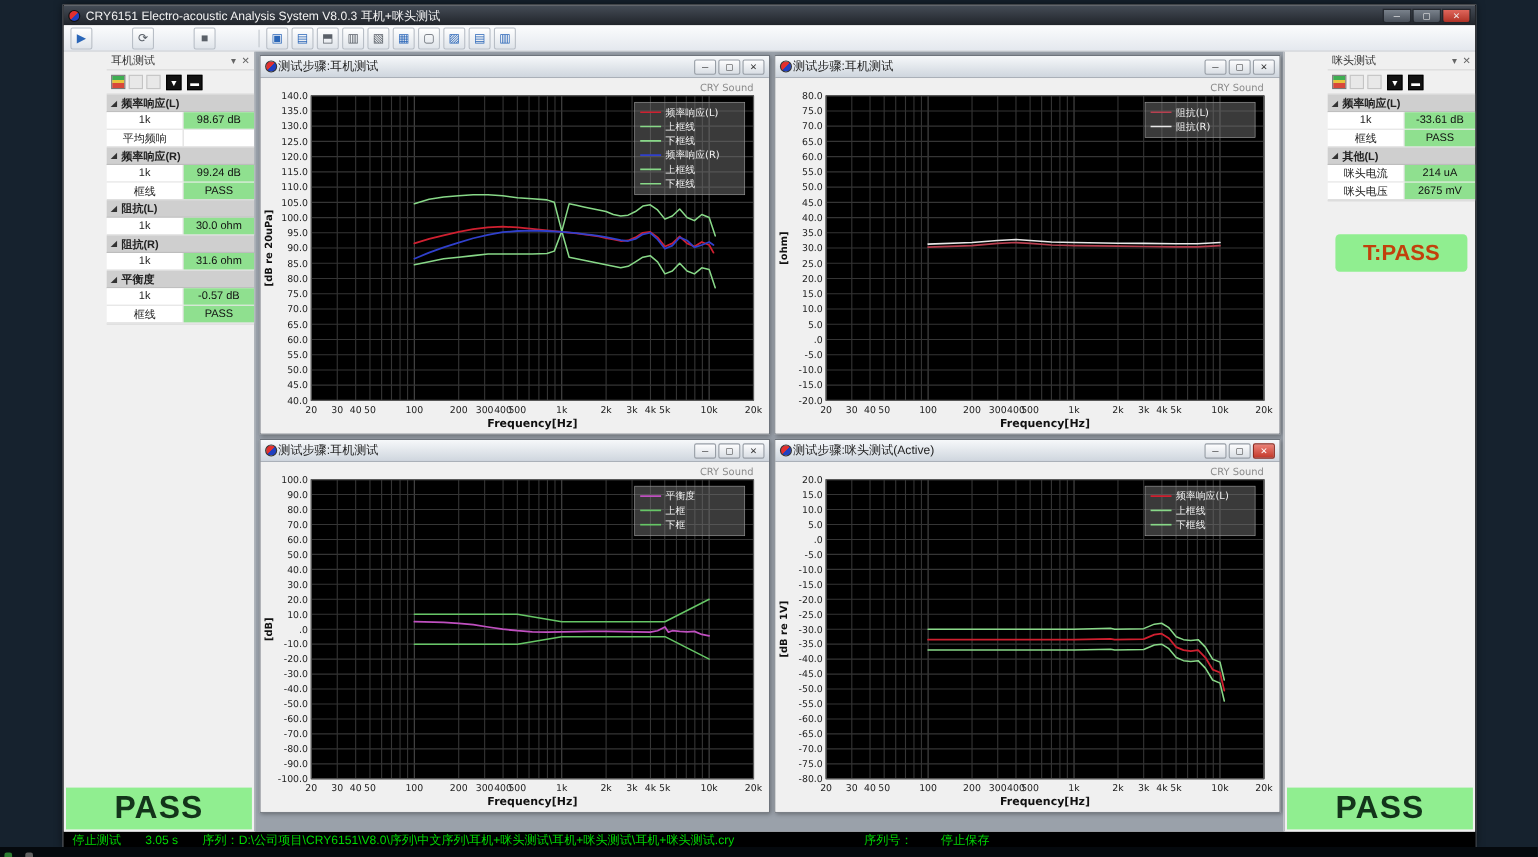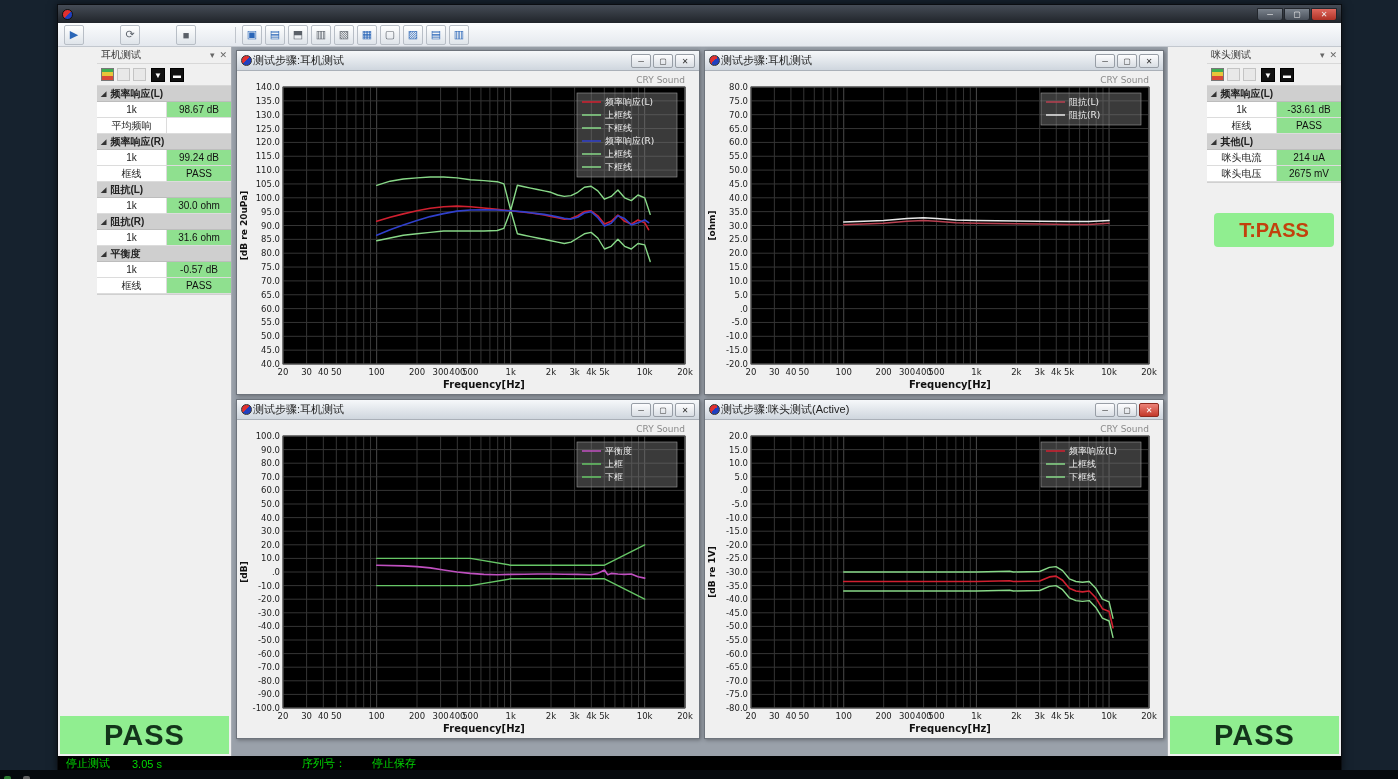--- a/index.html
+++ b/index.html
@@ -97,20 +97,21 @@
   .sb-save { margin-left:26px; }
 </style>
 </head>
 <body>
 
 <div class="desktop">
   <div class="app">
 
     <div class="titlebar">
       <span class="app-icon"></span>
+      <span>CRY6151 Electro-acoustic Analysis System  V8.0.3 耳机+咪头测试</span>
       <span class="win-controls">
         <span class="win-btn">─</span>
         <span class="win-btn">▢</span>
         <span class="win-btn close">✕</span>
       </span>
     </div>
 
 
     <div class="toolbar">
       <span class="tb-btn">
@@ -749,20 +750,21 @@
           </div>
         <div class="tpass-box">T:PASS</div>
         <div class="big-pass">PASS</div>
       </div>
 
     </div>
 
     <div class="statusbar">
       <span class="sb-seg">停止测试</span>
       <span class="sb-seg">3.05 s</span>
+      <span class="sb-seg sb-seq">序列：D:\公司项目\CRY6151\V8.0\序列\中文序列\耳机+咪头测试\耳机+咪头测试\耳机+咪头测试.cry</span>
       <span class="sb-serial">序列号：</span>
       <span class="sb-save">停止保存</span>
     </div>
 
   </div>
 
   <div class="taskbar">
     <span class="tb-dot" style="background:#2e7d32"></span>
     <span class="tb-dot" style="background:#616161"></span>
   </div>

